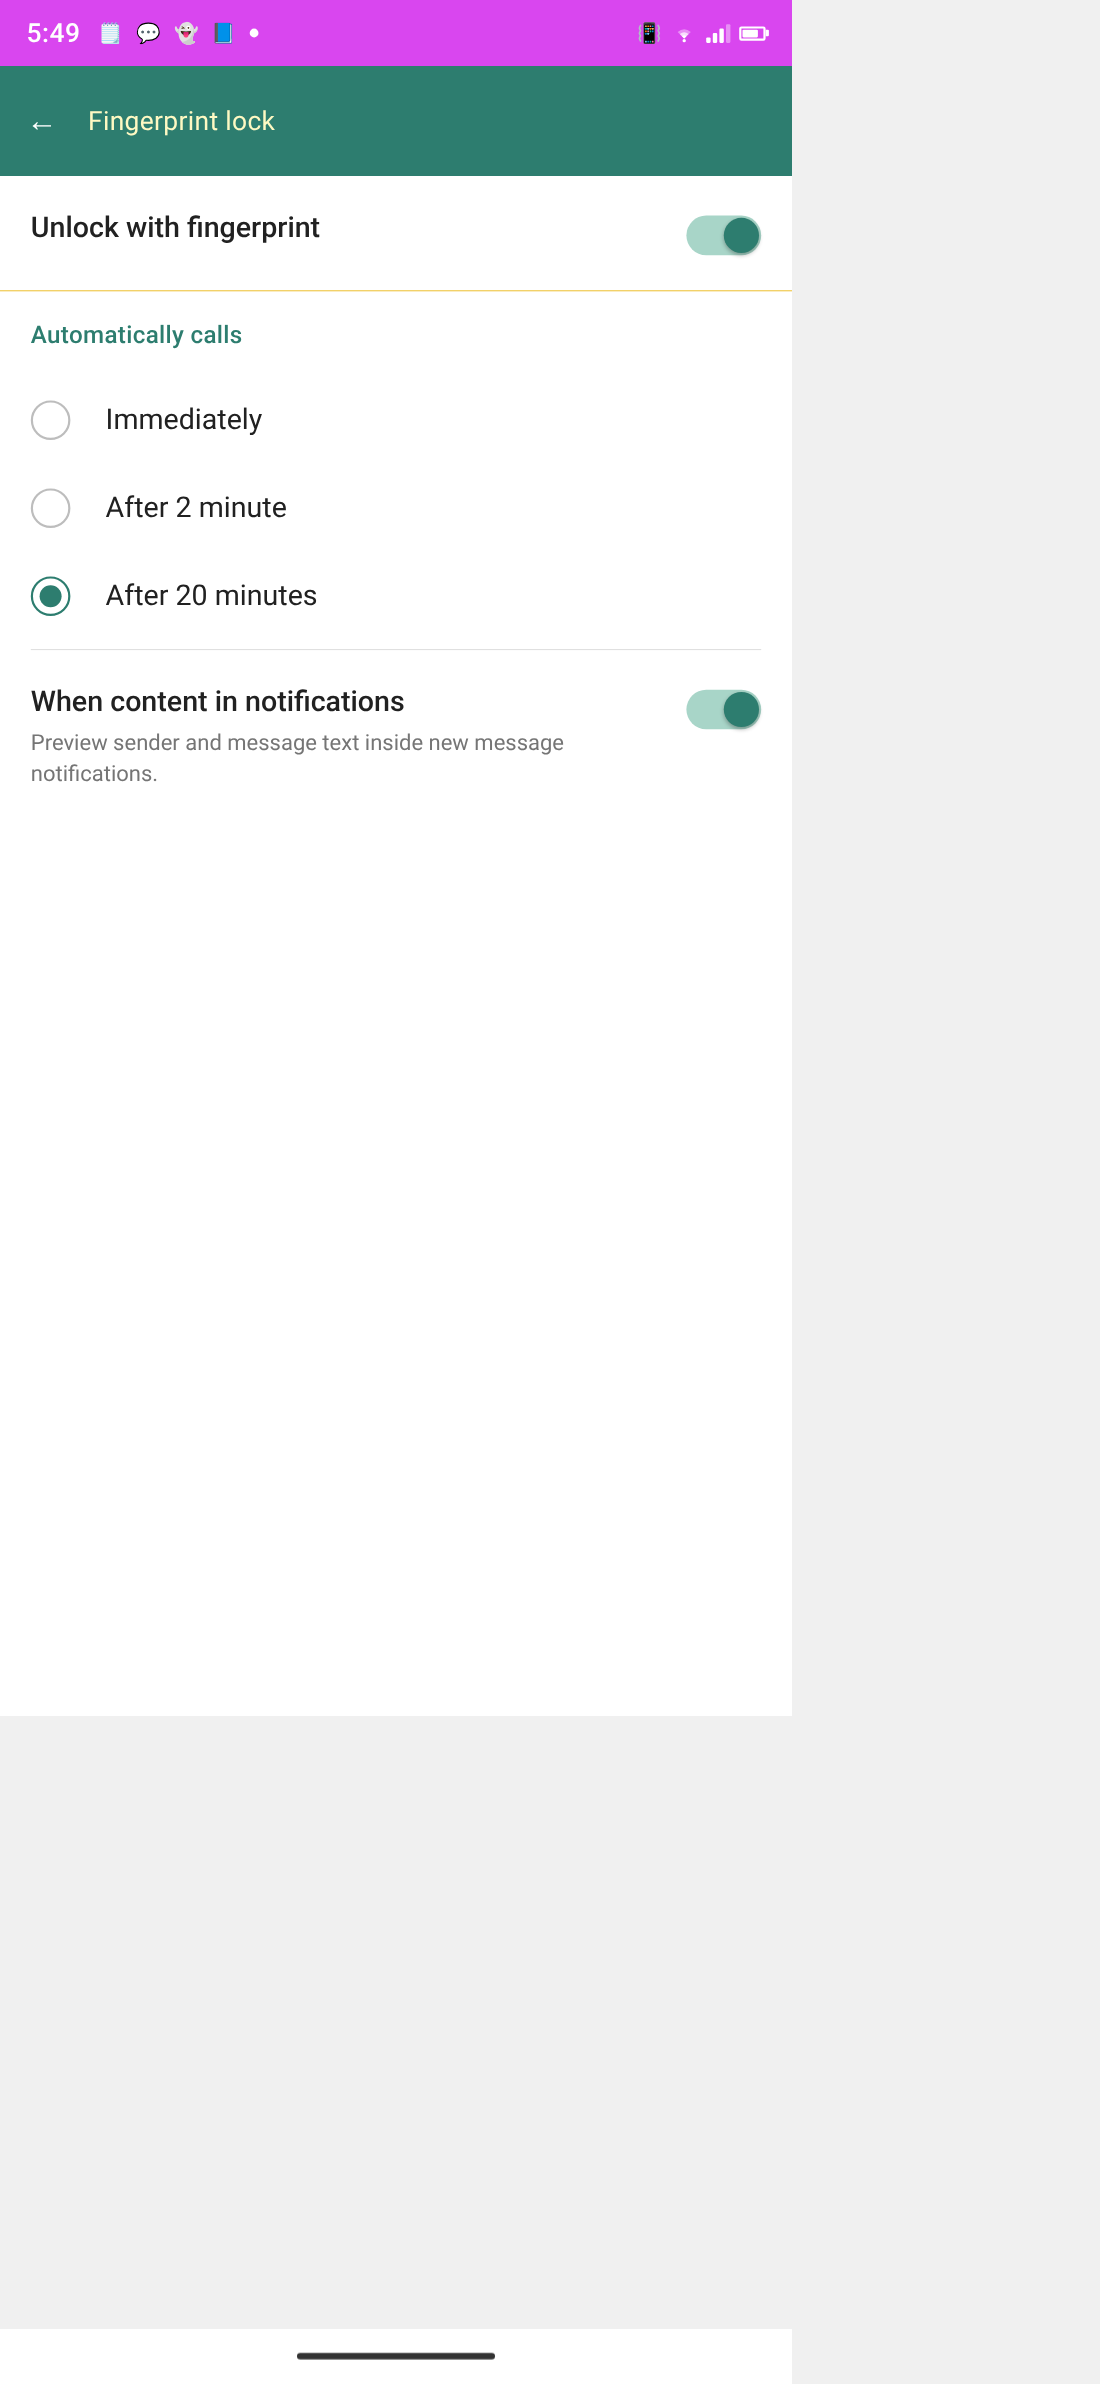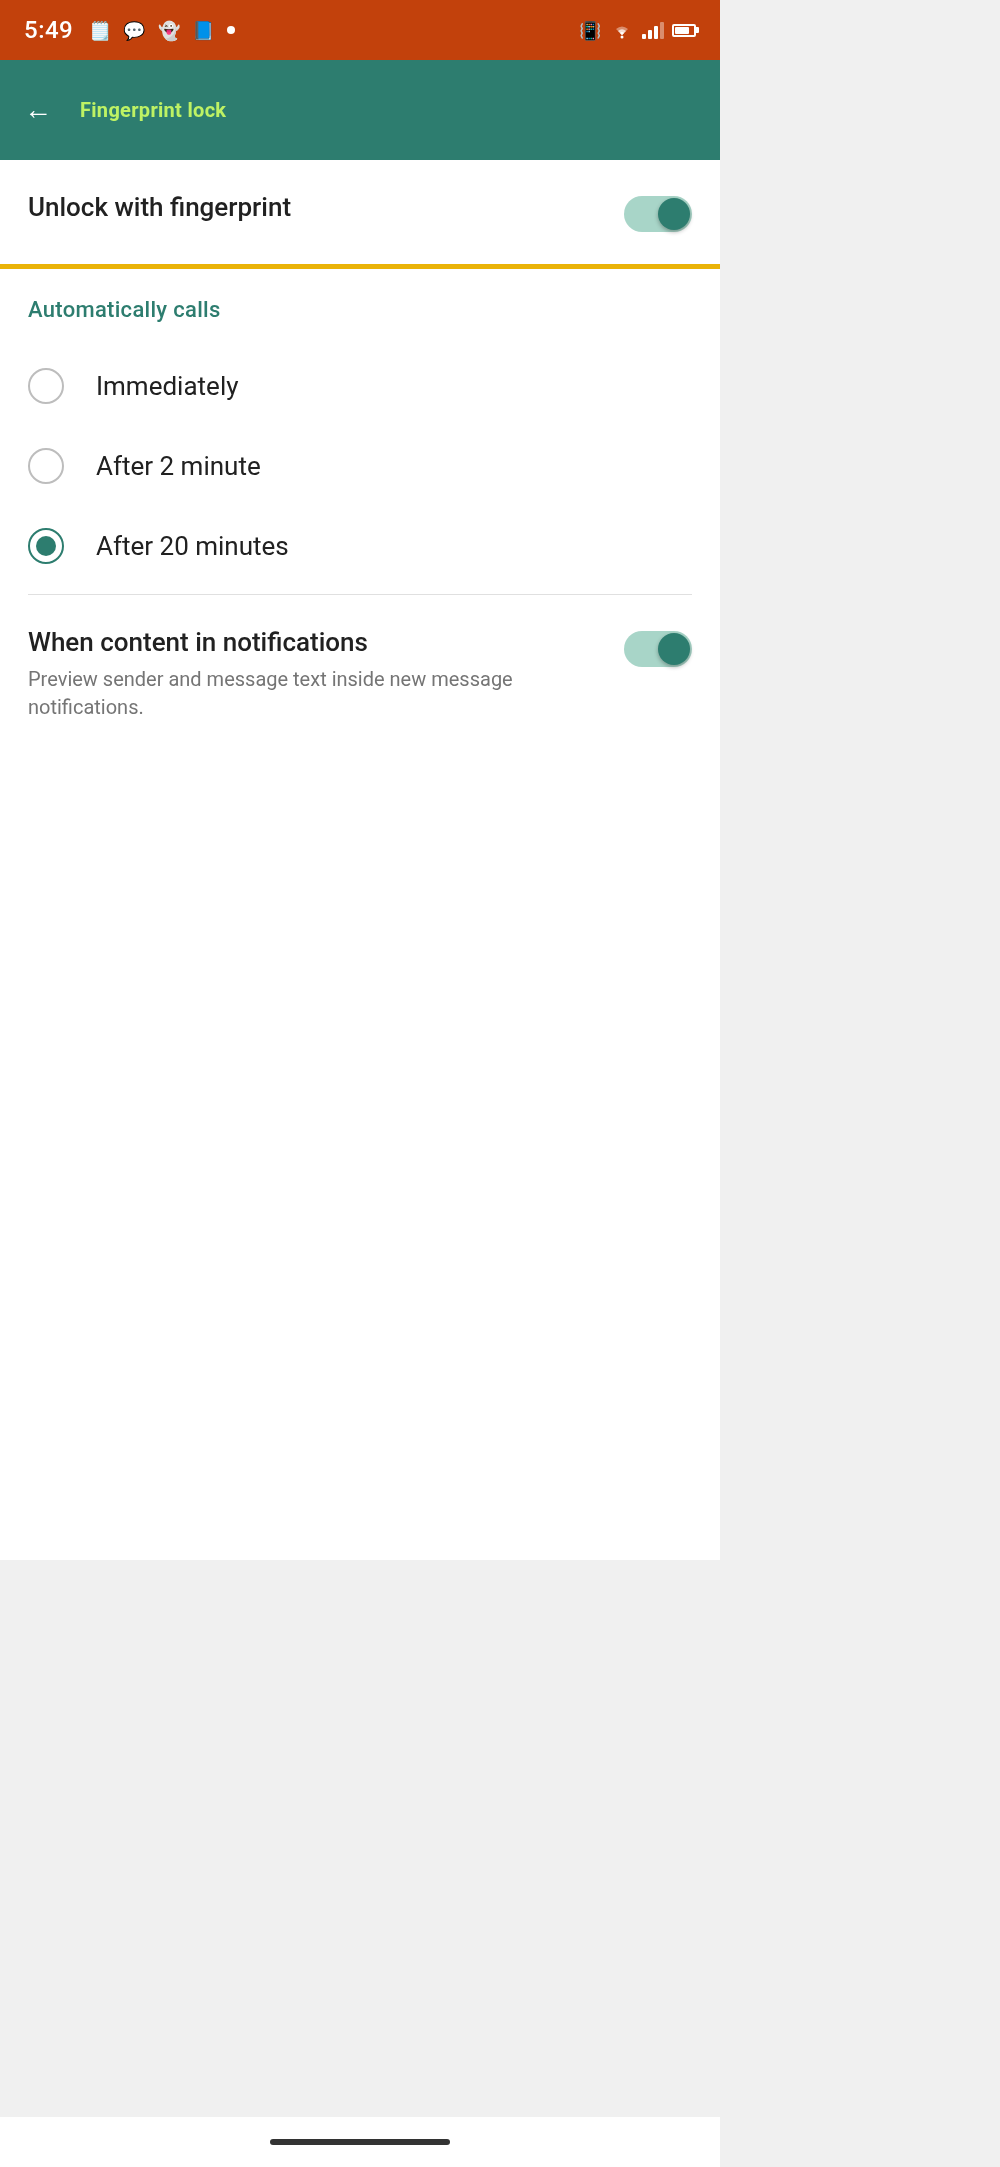--- a/index.html
+++ b/index.html
@@ -9,21 +9,21 @@
       width: 720px;
       min-height: 1560px;
       background: #f0f0f0;
       font-family: 'Roboto', Arial, sans-serif;
       position: relative;
       overflow-x: hidden;
     }
 
     
     .status-bar {
-      background: #c2410c;
+      background: #d946ef;
       height: 60px;
       display: flex;
       align-items: center;
       justify-content: space-between;
       padding: 0 24px;
       color: white;
     }
 
     .status-time {
       font-size: 24px;
@@ -110,39 +110,39 @@
     }
 
     .back-arrow {
       color: white;
       font-size: 28px;
       cursor: pointer;
       line-height: 1;
     }
 
     .app-title {
-      color: #bef264;
-      font-size: 20px;
-      font-weight: 700;
+      color: #fef9c3;
+      font-size: 24px;
+      font-weight: 400;
       letter-spacing: 0.3px;
     }
 
     
     .content {
       background: white;
       min-height: calc(1560px - 160px);
     }
 
     
     .setting-item {
       display: flex;
       align-items: flex-start;
       padding: 32px 28px;
       justify-content: space-between;
-      border-bottom: 5px solid #eab308;
+      border-bottom: 1px solid #eab308;
     }
 
     .setting-text {
       flex: 1;
       padding-right: 20px;
     }
 
     .setting-title {
       font-size: 26px;
       color: #212121;

